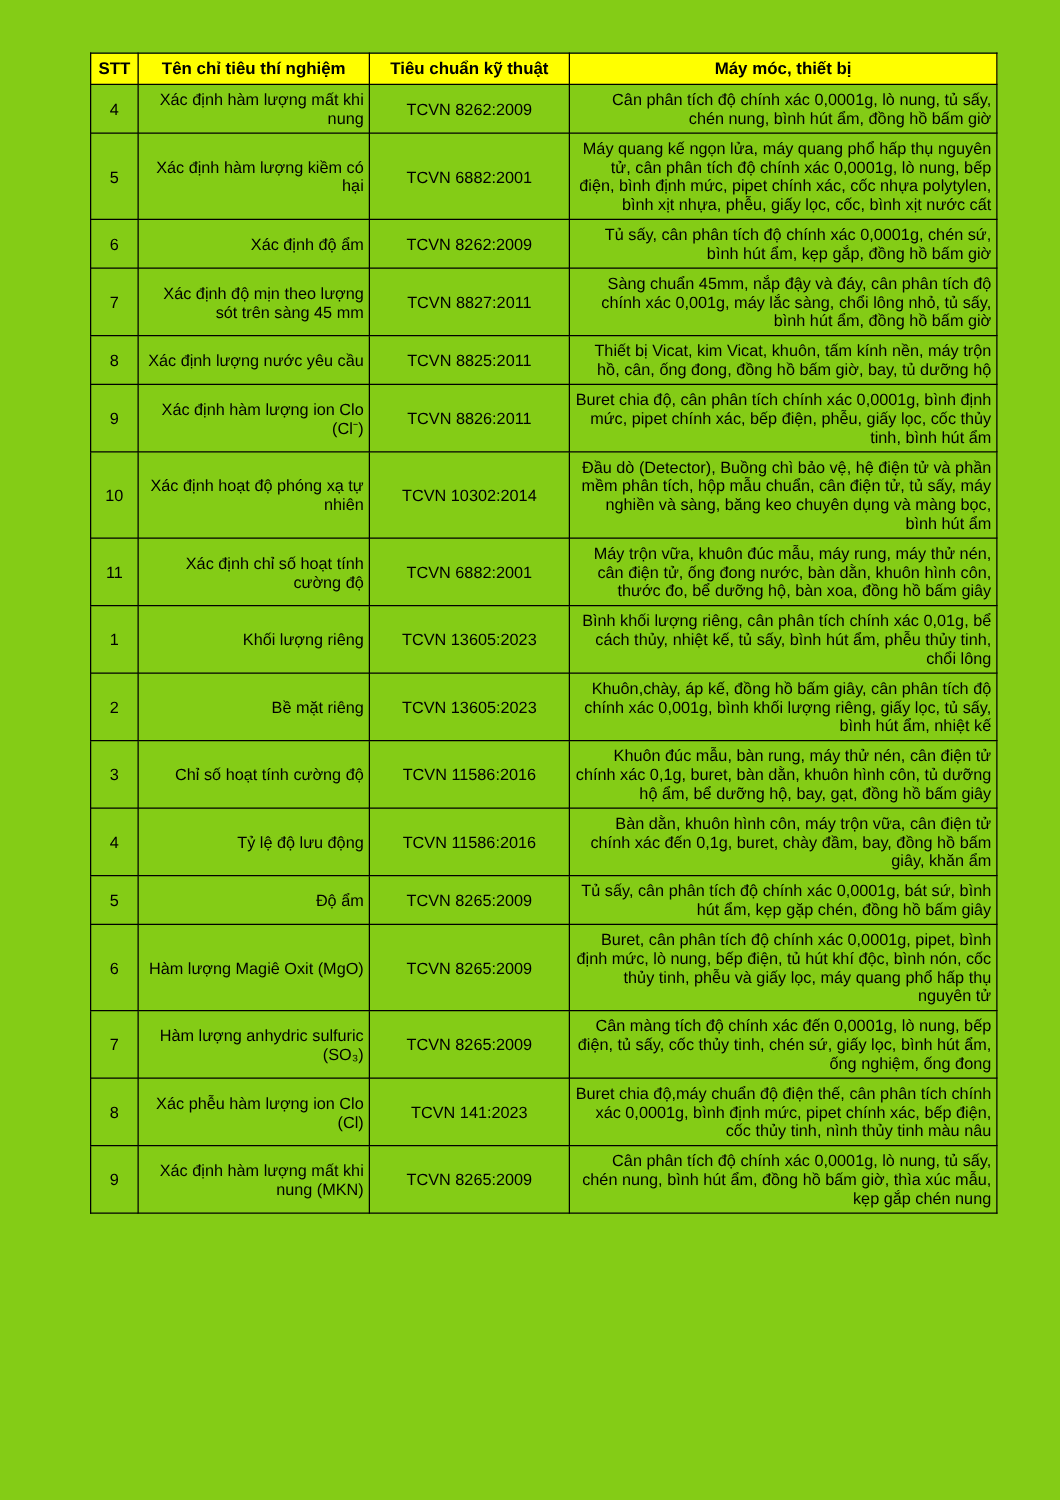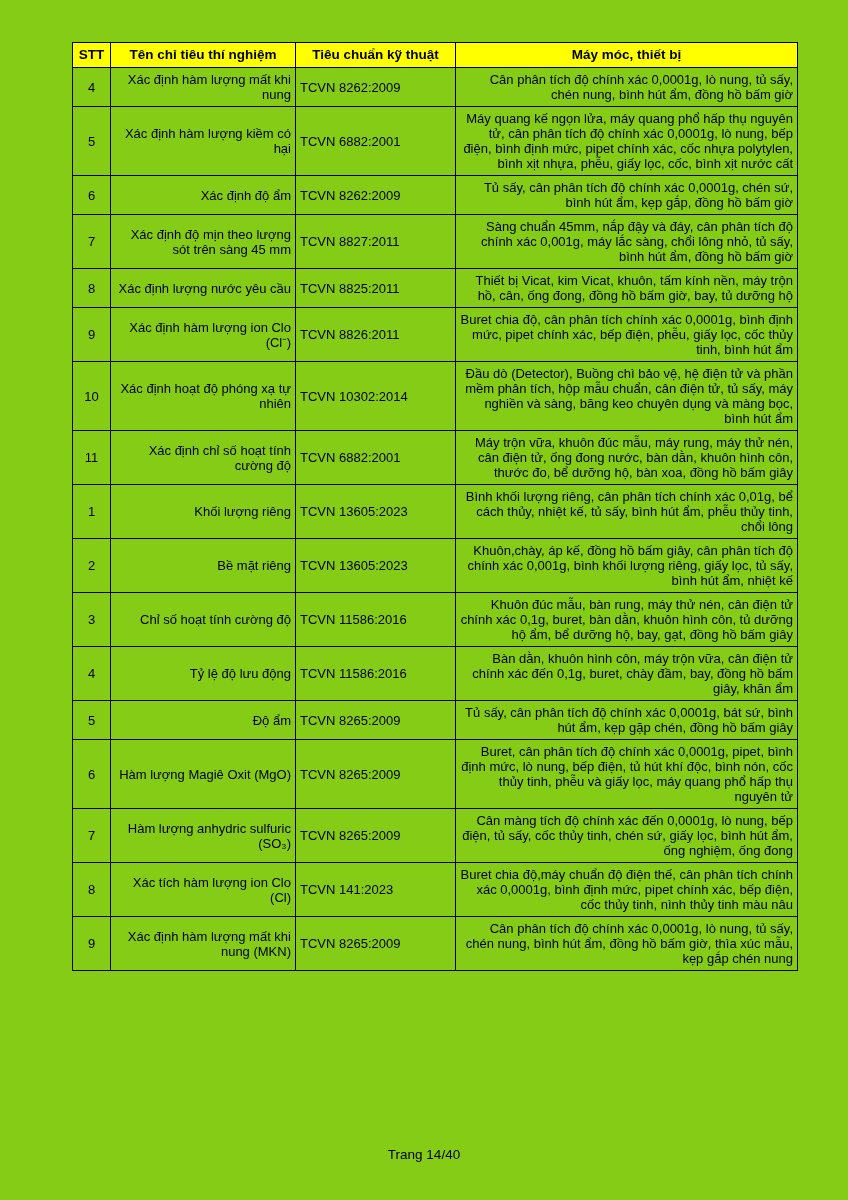--- a/index.html
+++ b/index.html
@@ -43,21 +43,21 @@
     text-align: center;
     padding: 4px 2px;
   }
   table.spec-table td {
     font-size: 13px;
     line-height: 15px;
     padding: 4px 4px;
   }
   td.stt-cell      { text-align: center; padding: 4px 1px; }
   td.name-cell     { text-align: right; }
-  td.standard-cell { padding: 4px 2px; }
+  td.standard-cell { text-align: center; padding: 4px 2px; }
   td.equip-cell    { text-align: right; }
   tr.section-row td {
     background: #92D050;
     font-weight: bold;
     font-size: 13.5px;
     line-height: 16px;
     padding: 5px 4px;
   }
   .page-footer {
     position: absolute;
@@ -174,28 +174,27 @@
           <td class="equip-cell">Buret, cân phân tích độ chính xác 0,0001g, pipet, bình định mức, lò nung, bếp điện, tủ hút khí độc, bình nón, cốc thủy tinh, phễu và giấy lọc, máy quang phổ hấp thụ nguyên tử</td>
         </tr>
         <tr>
           <td class="stt-cell">7</td>
           <td class="name-cell">Hàm lượng anhydric sulfuric (SO₃)</td>
           <td class="standard-cell">TCVN 8265:2009</td>
           <td class="equip-cell">Cân màng tích độ chính xác đến 0,0001g, lò nung, bếp điện, tủ sấy, cốc thủy tinh, chén sứ, giấy lọc, bình hút ẩm, ống nghiệm, ống đong</td>
         </tr>
         <tr>
           <td class="stt-cell">8</td>
-          <td class="name-cell">Xác tích hàm lượng ion Clo (Cl)</td>
+          <td class="name-cell">Xác phễu hàm lượng ion Clo (Cl)</td>
           <td class="standard-cell">TCVN 141:2023</td>
           <td class="equip-cell">Buret chia độ,máy chuẩn độ điện thế, cân phân tích chính xác 0,0001g, bình định mức, pipet chính xác, bếp điện, cốc thủy tinh, nình thủy tinh màu nâu</td>
         </tr>
         <tr>
           <td class="stt-cell">9</td>
           <td class="name-cell">Xác định hàm lượng mất khi nung (MKN)</td>
           <td class="standard-cell">TCVN 8265:2009</td>
           <td class="equip-cell">Cân phân tích độ chính xác 0,0001g, lò nung, tủ sấy, chén nung, bình hút ẩm, đồng hồ bấm giờ, thìa xúc mẫu, kẹp gắp chén nung</td>
         </tr>
       </tbody>
   </table>
 
-  <div class="page-footer">Trang 14/40</div>
 
 </div>
 
 </body></html>

